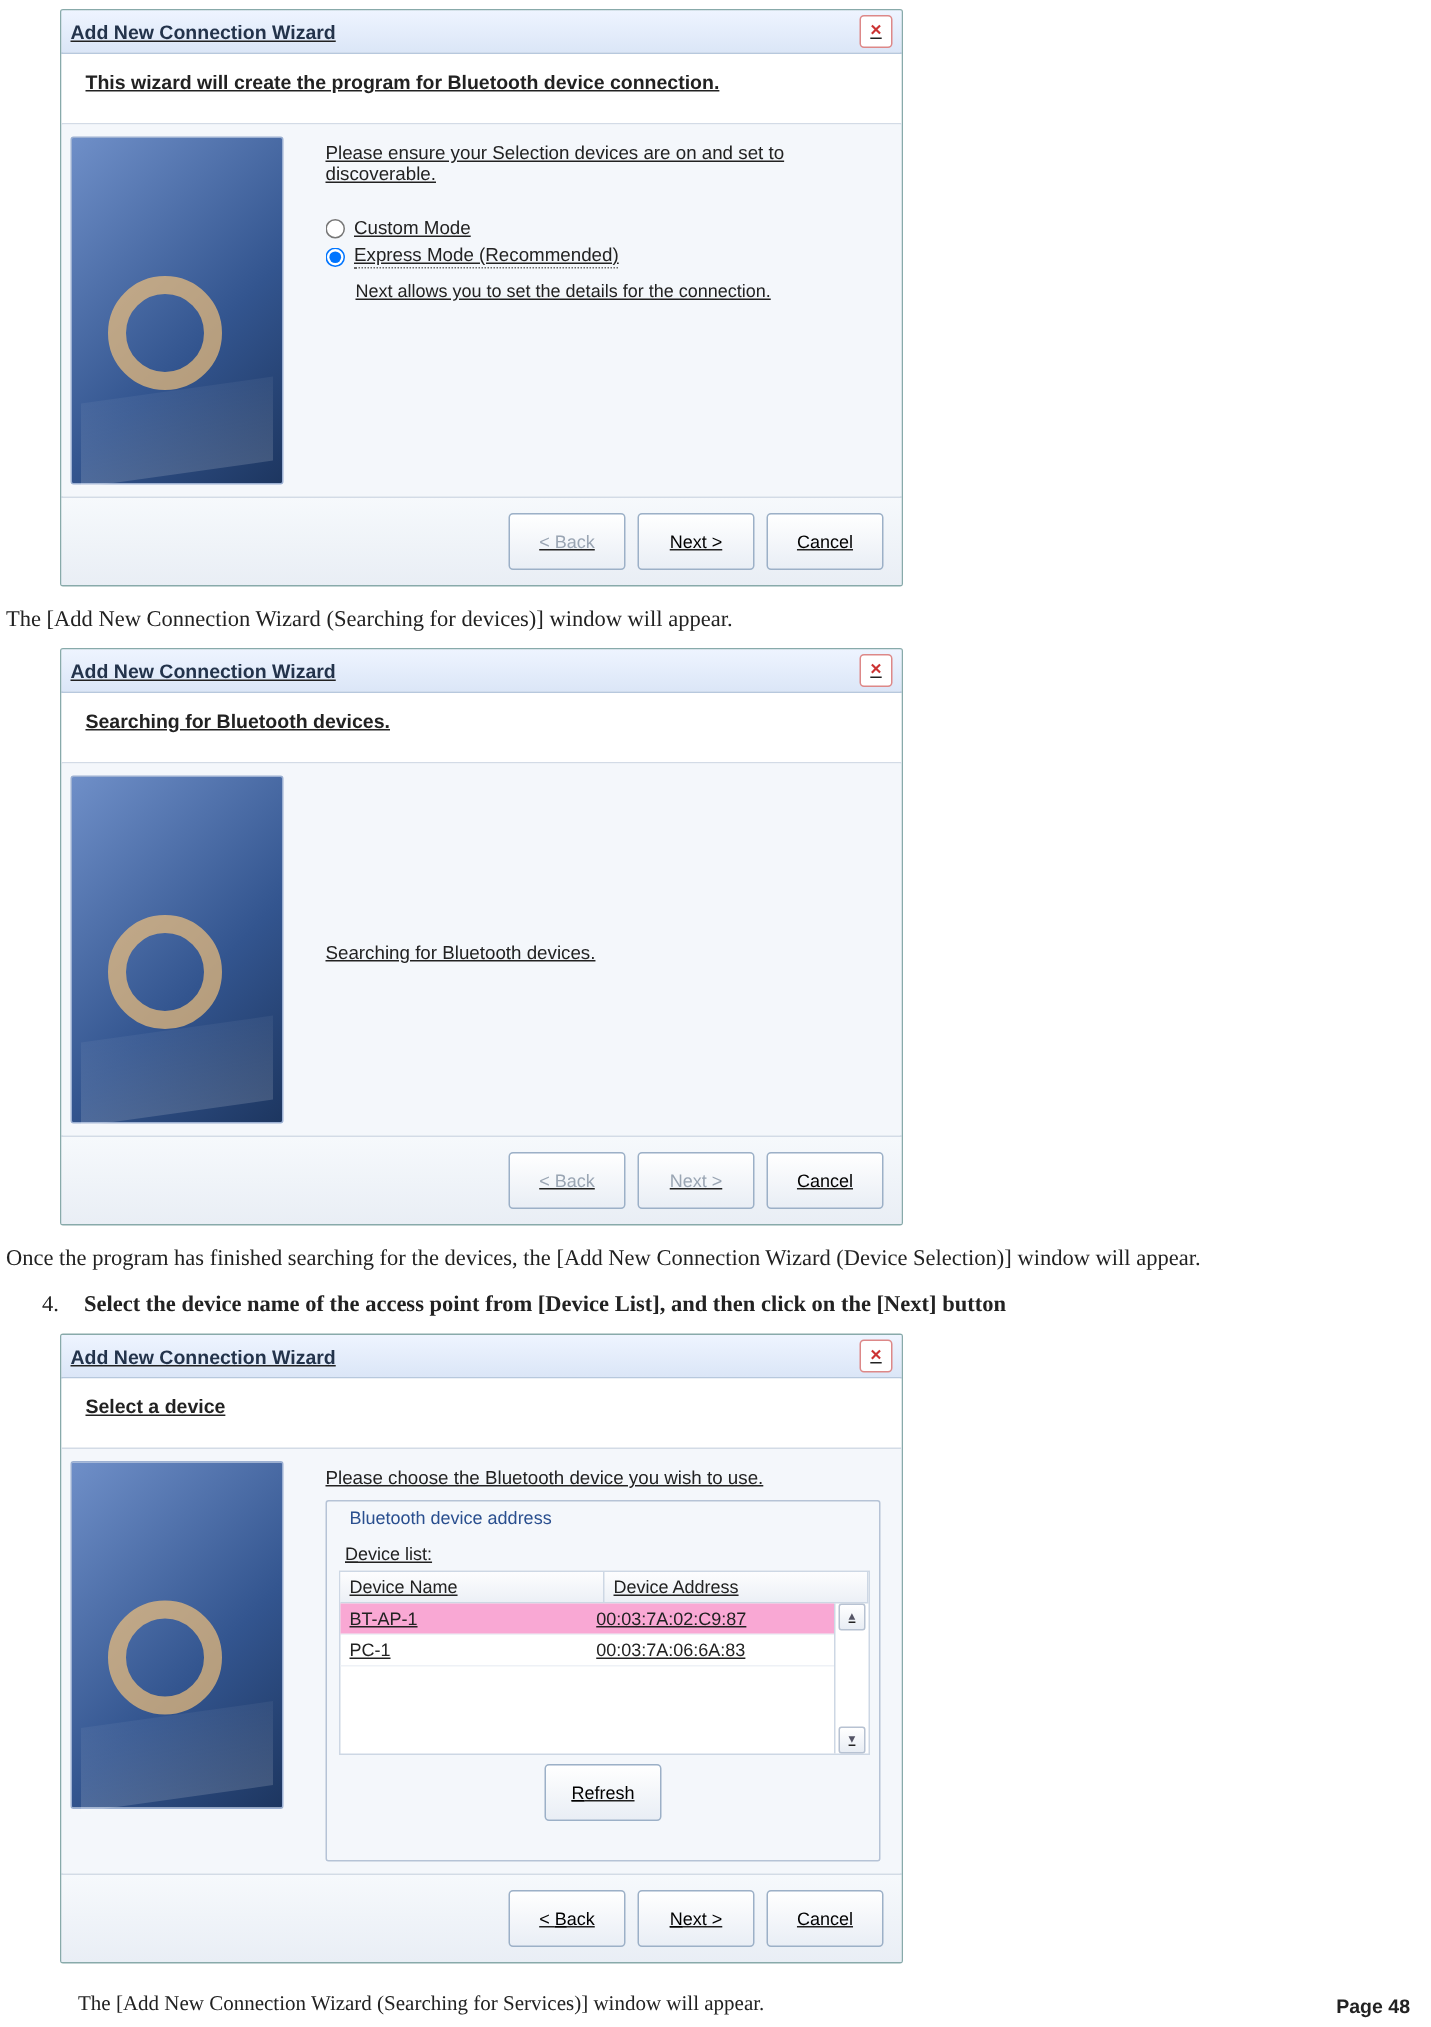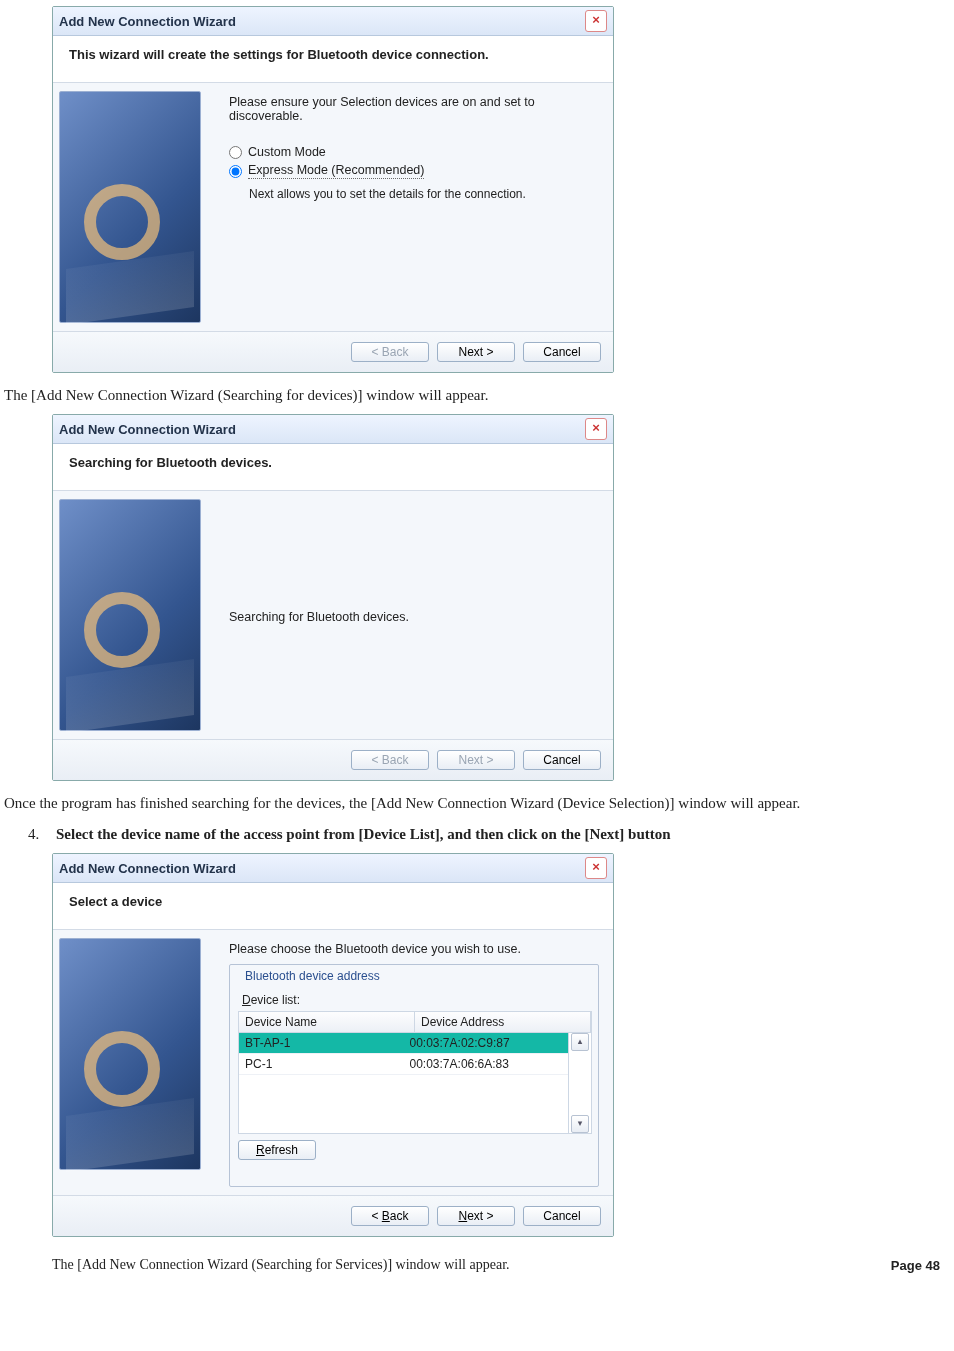--- a/index.html
+++ b/index.html
@@ -1,73 +1,73 @@
 <!DOCTYPE html>
 <html><head>
 <meta charset="utf-8">
 <style>
   html,body{margin:0;padding:0;font-family:"Segoe UI",Tahoma,Arial,sans-serif;font-size:14px;color:#222;background:#fff;}
   .page{width:954px;box-sizing:border-box;padding:6px 4px 30px 4px;}
   .narr{font-family:"Times New Roman",serif;font-size:15px;margin:14px 0 10px 0;}
   .numitem{display:flex;align-items:flex-start;font-family:"Times New Roman",serif;font-size:15px;margin:14px 0 10px 24px;}
   .numitem .num{width:28px;flex:0 0 28px;}
   .numitem .bold{font-weight:700;}
-  .dlg{width:560px;border:1px solid #8aa;border-radius:2px;box-shadow:0 0 0 1px #cde inset;margin:0 0 12px 48px;position:relative;background:#fafdff;}
+  .dlg{width:560px;border:1px solid #8aa;border-radius:2px;box-shadow:0 0 0 1px #cde inset;margin:0 0 12px 36px;position:relative;background:#fafdff;text-decoration:underline;}
   .titlebar{display:flex;align-items:center;justify-content:space-between;height:28px;padding:0 6px;background:linear-gradient(#eef4ff,#dbe6f7);border-bottom:1px solid #b7c8dd;}
   .titlebar .ttl{font-weight:700;font-size:13px;color:#23334b;}
   .closebtn{width:20px;height:20px;border:1px solid #d88;border-radius:3px;background:#fff;color:#c33;font-weight:700;font-size:13px;line-height:18px;text-align:center;cursor:pointer;}
   .hdrbar{padding:10px 16px 20px 16px;border-bottom:1px solid #d3dbe6;background:#fff;}
   .hdrbar .htxt{font-weight:700;font-size:13px;}
   .body{display:flex;background:#f4f7fb;}
   .illus{width:150px;flex:0 0 150px;padding:8px 6px 8px 6px;}
   .illus .art{width:140px;height:230px;background:linear-gradient(135deg,#6f8fc8 0%,#33558f 60%,#1d3660 100%);border:1px solid #9cb0d2;position:relative;border-radius:2px;}
   .art::before{content:"";position:absolute;left:24px;top:92px;width:52px;height:52px;border:12px solid rgba(255,200,120,0.65);border-radius:50%;}
   .art::after{content:"";position:absolute;left:6px;bottom:6px;right:6px;height:56px;background:linear-gradient(180deg,rgba(255,255,255,0.05),rgba(255,255,255,0.15));transform:skewY(-8deg);}
   .content{flex:1;padding:12px 14px 8px 14px;font-size:12.5px;}
   .content p{margin:0 0 22px 0;}
   .radio-row{display:flex;align-items:center;margin:0 0 24px 0;}
   .radio-row input{margin:0 6px 0 0;}
   .radio-row .lbl{font-size:12.5px;}
   .dotted{border-bottom:1px dotted #6a6a6a;padding-bottom:1px;}
   .sub{margin:-16px 0 18px 20px;font-size:12px;}
   .btnbar{display:flex;justify-content:flex-end;gap:8px;padding:10px 12px;border-top:1px solid #d3dbe6;background:linear-gradient(#f6f9fc,#e9eef5);}
-  .btn{min-width:78px;height:20px;border:1px solid #9cb0c7;border-radius:3px;background:linear-gradient(#ffffff,#e9eef5);font-size:12px;cursor:pointer;}
+  .btn{min-width:78px;height:38px;border:1px solid #9cb0c7;border-radius:3px;background:linear-gradient(#ffffff,#e9eef5);font-size:12px;cursor:pointer;}
   .btn[disabled]{color:#9aa5b3;cursor:default;}
   .grp{border:1px solid #b6c3d6;border-radius:2px;padding:4px 8px 26px 8px;margin-top:4px;}
   .grp .gttl{font-size:12px;color:#2a4f8f;margin:-12px 0 6px 4px;background:#f4f7fb;display:inline-block;padding:0 3px;}
   .listlbl{font-size:12px;margin:4px 0 4px 4px;}
   .listlbl u{text-decoration:underline;}
   .tbl{width:100%;border:1px solid #cdd7e4;background:#fff;font-size:12px;}
   .tbl .hdr{display:flex;background:linear-gradient(#fdfdfe,#ecf0f6);border-bottom:1px solid #cdd7e4;}
   .tbl .hdr div{padding:3px 6px;border-right:1px solid #cdd7e4;}
   .tbl .row{display:flex;border-bottom:1px solid #eef1f6;}
   .tbl .row div{padding:3px 6px;}
-  .tbl .row.sel{background:#14b8a6;}
+  .tbl .row.sel{background:#f9a8d4;}
   .scrollcol{width:22px;flex:0 0 22px;display:flex;flex-direction:column;justify-content:space-between;align-items:center;border-left:1px solid #cdd7e4;}
   .scrollbtn{width:16px;height:16px;border:1px solid #b7c2d2;border-radius:2px;background:linear-gradient(#fff,#e8edf4);font-size:9px;line-height:14px;text-align:center;color:#556;}
   .listwrap{display:flex;height:100px;}
   .listrows{flex:1;}
-  .refreshrow{display:flex;justify-content:flex-start;margin-top:6px;}
+  .refreshrow{display:flex;justify-content:center;margin-top:6px;}
   .footer{display:flex;justify-content:space-between;align-items:flex-end;font-family:"Times New Roman",serif;font-size:14px;margin:20px 10px 16px 48px;}
   .footer .rt{font-weight:700;font-size:13px;font-family:Arial,sans-serif;}
   .col-name{flex:1;}
   .col-addr{flex:1;}
 </style>
 </head>
 <body>
 
 <div class="page">
 
   <div class="dlg">
     <div class="titlebar">
       <span class="ttl">Add New Connection Wizard</span>
       <span class="closebtn">×</span>
     </div>
     <div class="hdrbar">
-      <span class="htxt">This wizard will create the settings for Bluetooth device connection.</span>
+      <span class="htxt">This wizard will create the program for Bluetooth device connection.</span>
     </div>
     <div class="body">
       <div class="illus">
           <div class="art"></div>
         </div>
       <div class="content">
         <p>Please ensure your Selection devices are on and set to discoverable.</p>
         <div class="radio-row" style="margin-bottom:4px;">
           <input type="radio" style="">
           <span class="lbl">Custom Mode</span>

